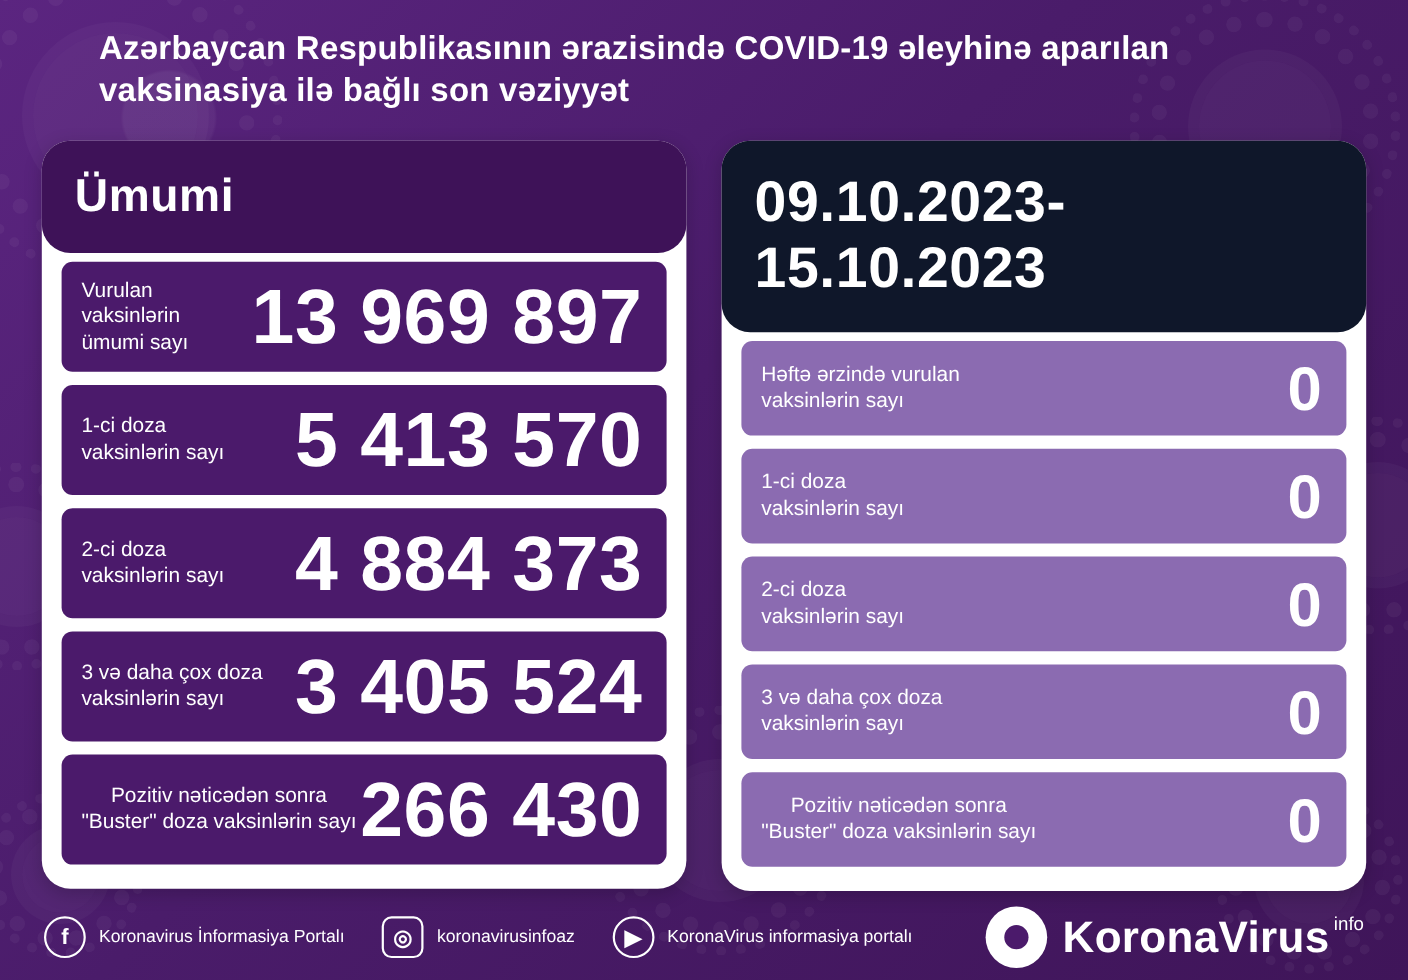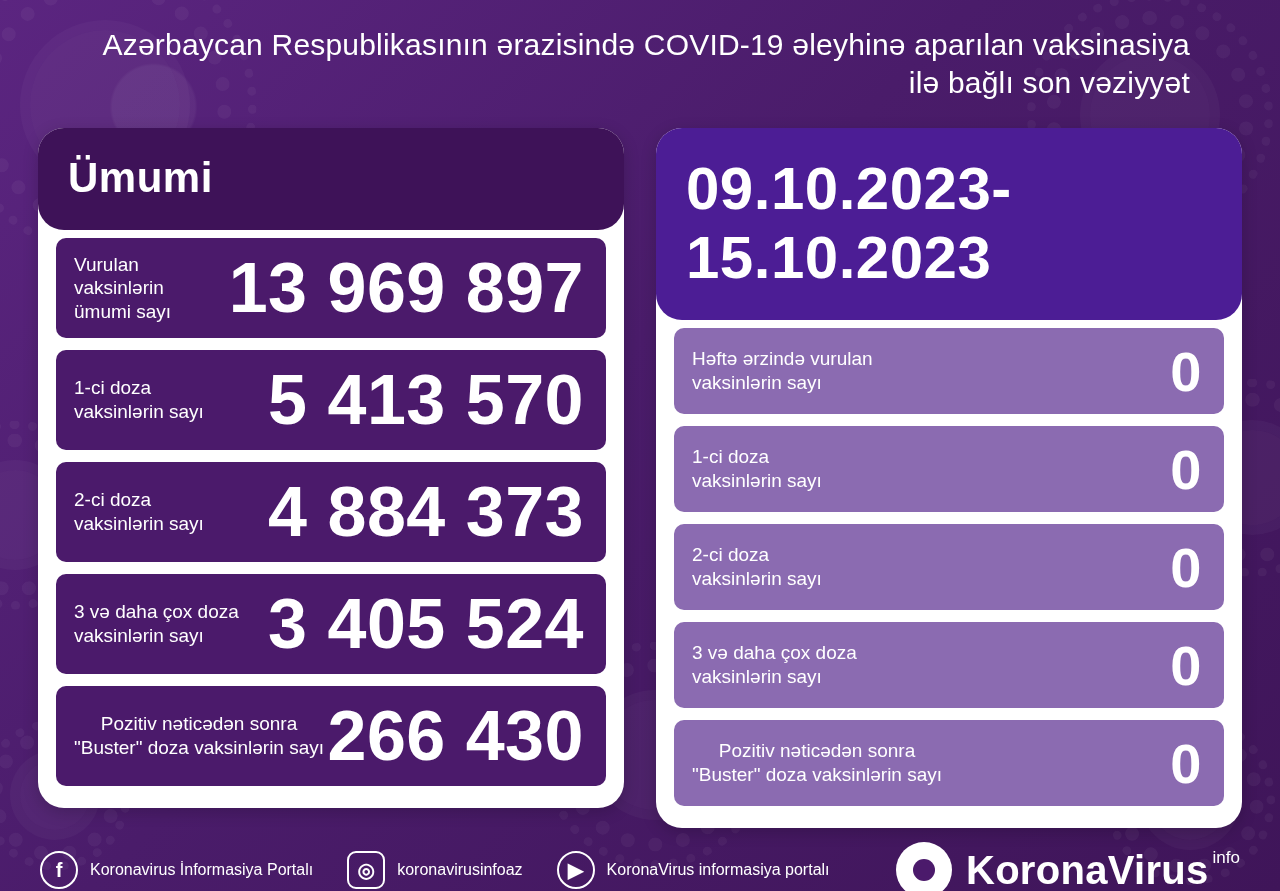--- a/index.html
+++ b/index.html
@@ -39,24 +39,24 @@
   .v2 { width: 120px; height: 120px; left: 1090px; top: 55px; }
   .v3 { width: 95px;  height: 95px;  left: 1205px; top: 430px; }
   .v4 { width: 90px;  height: 90px;  left: -30px;  top: 470px; }
   .v5 { width: 110px; height: 110px; left: 600px;  top: 700px; }
   .v6 { width: 80px;  height: 80px;  left: 1150px; top: 760px; }
   .v7 { width: 70px;  height: 70px;  left: 20px;   top: 760px; }
 
   .header {
     position: relative;
     z-index: 3;
-    text-align: right;
+    text-align: left;
     color: #ffffff;
     padding: 26px 90px 10px 90px;
-    font-weight: normal;
+    font-weight: bold;
     font-size: 30px;
     line-height: 1.27;
     letter-spacing: 0.2px;
   }
 
   .columns {
     position: relative;
     z-index: 3;
     display: flex;
     gap: 32px;
@@ -76,22 +76,22 @@
     margin: 0 0 8px 0;
     padding: 26px 30px 28px 30px;
     font-weight: bold;
     letter-spacing: 0.5px;
   }
   .card-left .card-title {
     background: #3e1258;
     font-size: 42px;
   }
   .card-right .card-title {
-    background: #4c1d95;
-    font-size: 60px;
+    background: #0f172a;
+    font-size: 52px;
     text-align: left;
   }
   .rows { padding: 0 18px; }
   .row {
     display: flex;
     align-items: center;
     justify-content: space-between;
     border-radius: 10px;
     margin-bottom: 12px;
     padding: 10px 22px 10px 18px;

